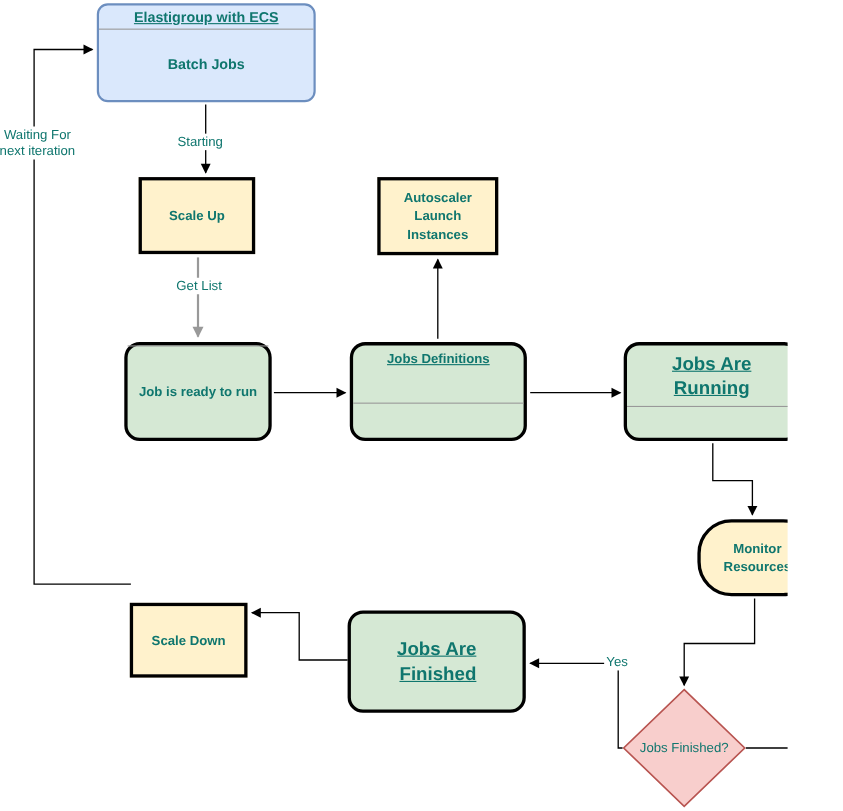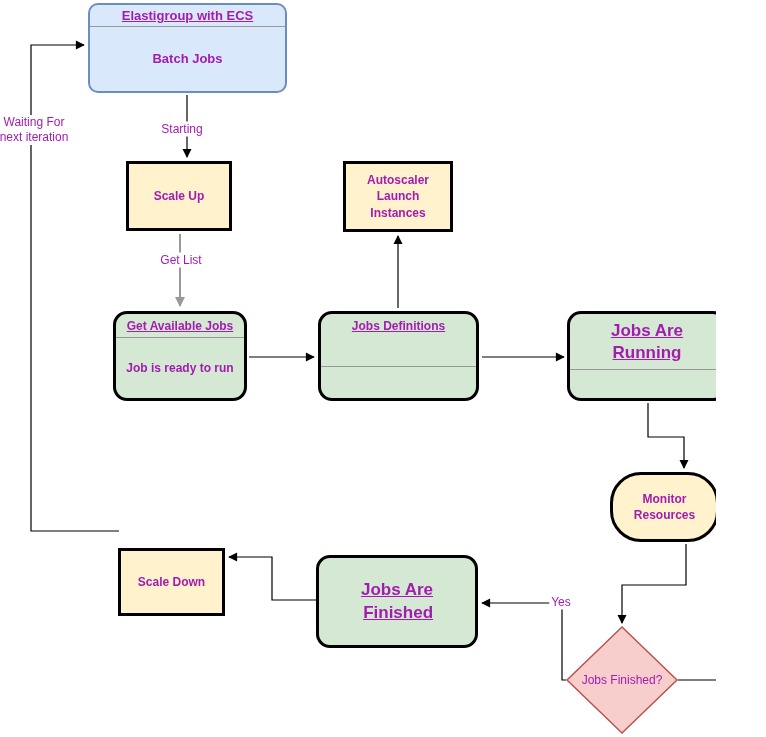--- a/index.html
+++ b/index.html
@@ -1,21 +1,21 @@
 <!DOCTYPE html>
 <html style="--start-fill: #dae8fc; --start-stroke: #6c8ebf; --process-fill: #fff2cc; --state-fill: #d5e8d4; --decision-fill: #f8cecc; --decision-stroke: #b85450; --node-stroke: #000000; --divider: #999999; --edge: #000000; --edge-muted: #999999;"><head>
 <meta charset="utf-8">
 <style>
   html,body{margin:0;padding:0;background:#fff;}
   .canvas{
     position:relative;
     width:716px;height:737px;
     background:#fff;
     font-family:"Liberation Sans", sans-serif;
-    color:#a21caf;
+    color:#0f766e;
     overflow:hidden;
   }
   .connector-layer{position:absolute;left:0;top:0;width:766px;height:737px;}
   .edge{fill:none;stroke:var(--edge,#000000);stroke-width:1.2;}
   .edge-gray{fill:none;stroke:var(--edge-muted,#999999);stroke-width:2;}
   .decision-shape{fill:var(--decision-fill,#f8cecc);stroke:var(--decision-stroke,#b85450);stroke-width:1.5;}
 
   .node{position:absolute;box-sizing:border-box;display:flex;flex-direction:column;}
   .proc{
     background:var(--process-fill,#fff2cc);
@@ -97,38 +97,37 @@
     <span>Scale Up</span>
   </div>
 
   <div class="node proc" style="left:343px;top:161px;width:110px;height:71px;">
     <span class="pre">Autoscaler
 Launch
 Instances</span>
   </div>
 
   <div class="node state" style="left:113px;top:311px;width:134px;height:90px;">
-    <div class="hdr u" style="height:23px;">Get Available Jobs</div>
     <div class="divider"></div>
     <div class="nbody">Job is ready to run</div>
   </div>
 
   <div class="node state" style="left:318px;top:311px;width:161px;height:90px;gap:29px;">
     <div class="hdr u" style="height:23px;">Jobs Definitions</div>
     <div class="divider"></div>
   </div>
 
   <div class="node state" style="left:567px;top:311px;width:160px;height:90px;">
     <div class="hdr hdr-big u pre" style="height:55px;">Jobs Are
 Running</div>
     <div class="divider"></div>
     <div class="nbody"></div>
   </div>
 
-  <div class="node proc" style="left:610px;top:472px;width:109px;height:70px;border-radius:31px;">
+  <div class="node proc" style="left:634px;top:472px;width:109px;height:70px;border-radius:31px;">
     <span class="pre">Monitor
 Resources</span>
   </div>
 
   <div class="node state" style="left:316px;top:555px;width:162px;height:93px;">
     <div class="nbody big-text u pre">Jobs Are
 Finished</div>
   </div>
 
   <div class="node proc" style="left:118px;top:548px;width:107px;height:68px;">

